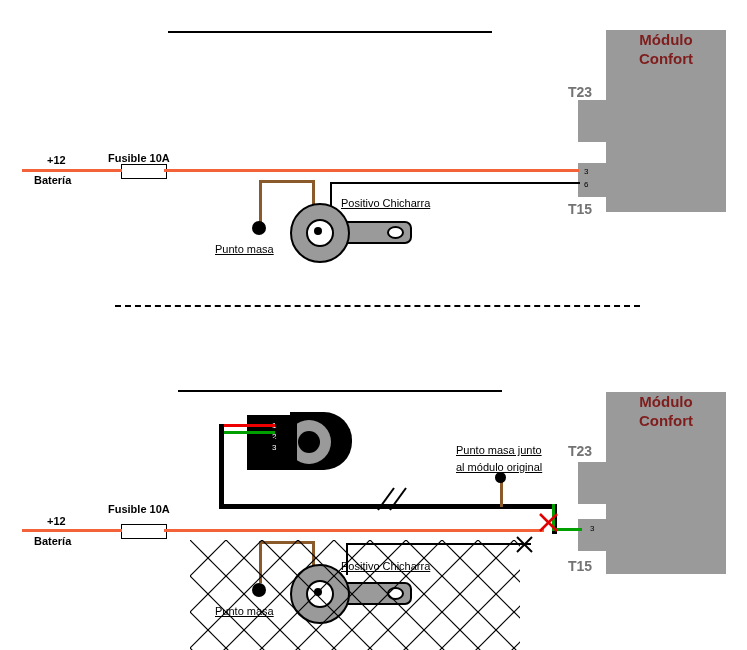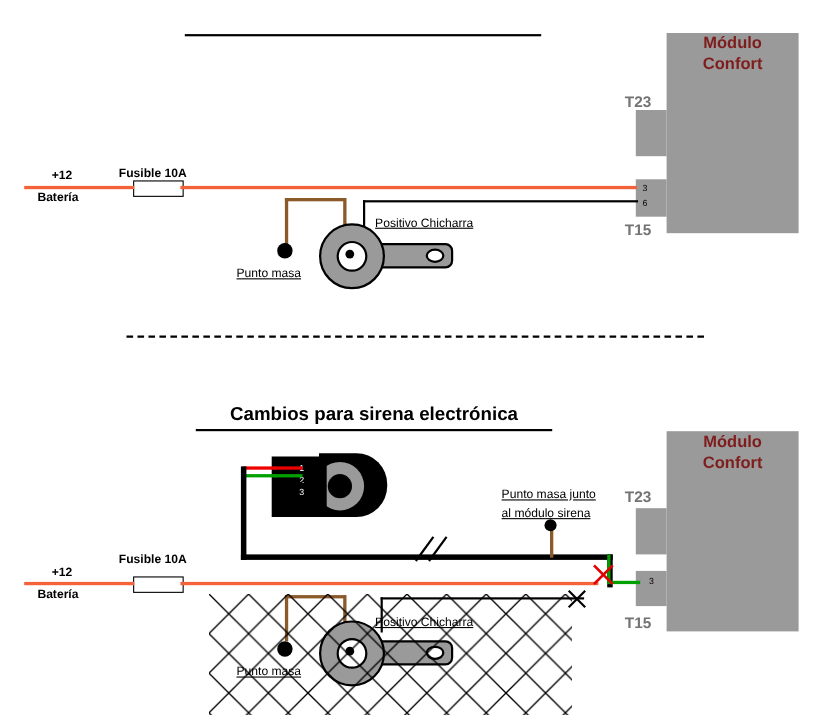--- a/index.html
+++ b/index.html
@@ -204,21 +204,20 @@
 
   <div class="horn-arm" style="left:330px; top:221px; width:78px; height:19px;"></div>
   <div class="horn-ring" style="left:387px; top:226px; width:13px; height:9px;"></div>
   <div class="horn-body" style="left:290px; top:203px; width:56px; height:56px;"></div>
   <div class="horn-inner" style="left:306px; top:219px; width:24px; height:24px;"></div>
   <div class="horn-dot" style="left:314px; top:227px; width:8px; height:8px;"></div>
   <div class="lbl abs" style="left:341px; top:197px;">Positivo Chicharra</div>
 
   <div class="dashline" style="left:115px; top:305px; width:525px;"></div>
 
-  <div class="section-title abs" style="left:175px; top:367px; width:330px;">Cambios para sirena electrónica</div>
   <div class="title-underline" style="left:178px; top:390px; width:324px;"></div>
 
   <div class="module-tab" style="left:578px; top:462px; width:28px; height:42px;"></div>
   <div class="module-tab" style="left:578px; top:519px; width:28px; height:32px;"></div>
   <div class="module-box" style="left:606px; top:392px; width:120px; height:182px;">
     <span>Módulo</span>
     <span>Confort</span>
   </div>
   <div class="lbl-term abs" style="left:568px; top:443px;">T23</div>
   <div class="lbl-term abs" style="left:568px; top:558px;">T15</div>
@@ -250,21 +249,21 @@
   <div class="wire w-black" style="left:219px; top:424px; width:5px; height:85px;"></div>
   <div class="wire w-black" style="left:219px; top:504px; width:338px; height:5px;"></div>
   <div class="wire w-black" style="left:552px; top:504px; width:5px; height:30px;"></div>
 
   <div class="wire w-green" style="left:552px; top:504px; width:3px; height:26px;"></div>
   <div class="wire w-green" style="left:552px; top:528px; width:30px; height:3px;"></div>
 
   <div class="wire w-brown" style="left:500px; top:477px; width:3px; height:30px;"></div>
   <div class="ground-dot" style="left:495px; top:472px; width:11px; height:11px;"></div>
   <div class="lbl abs" style="left:456px; top:444px;">Punto masa junto</div>
-  <div class="lbl abs" style="left:456px; top:461px;">al módulo sirena</div>
+  <div class="lbl abs" style="left:456px; top:461px;">al módulo original</div>
 
   <svg class="overlay" style="left:374px; top:484px;" width="40" height="40">
     <line x1="4" y1="26" x2="20" y2="4" stroke="#000" stroke-width="2"></line>
     <line x1="16" y1="26" x2="32" y2="4" stroke="#000" stroke-width="2"></line>
   </svg>
 
   <div class="wire w-brown" style="left:259px; top:541px; width:55px; height:3px;"></div>
   <div class="wire w-brown" style="left:259px; top:541px; width:3px; height:42px;"></div>
   <div class="wire w-brown" style="left:312px; top:541px; width:3px; height:30px;"></div>
   <div class="ground-dot" style="left:252px; top:583px; width:14px; height:14px;"></div>

